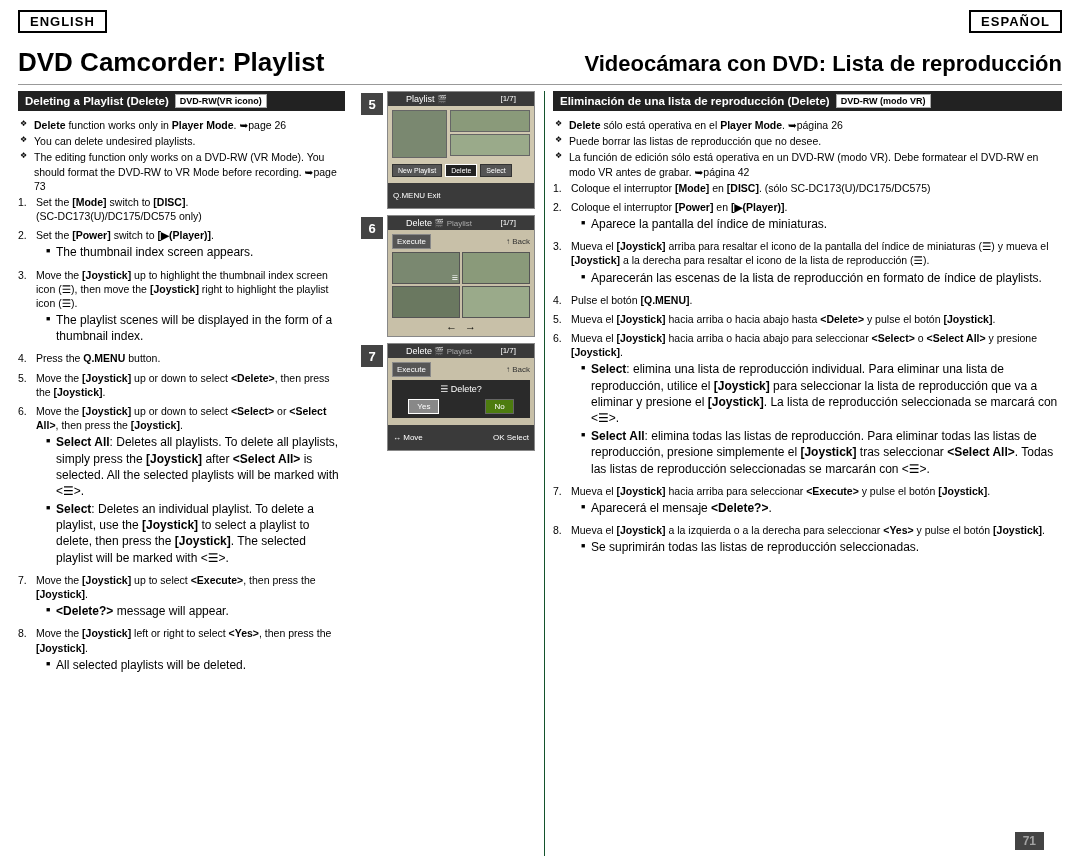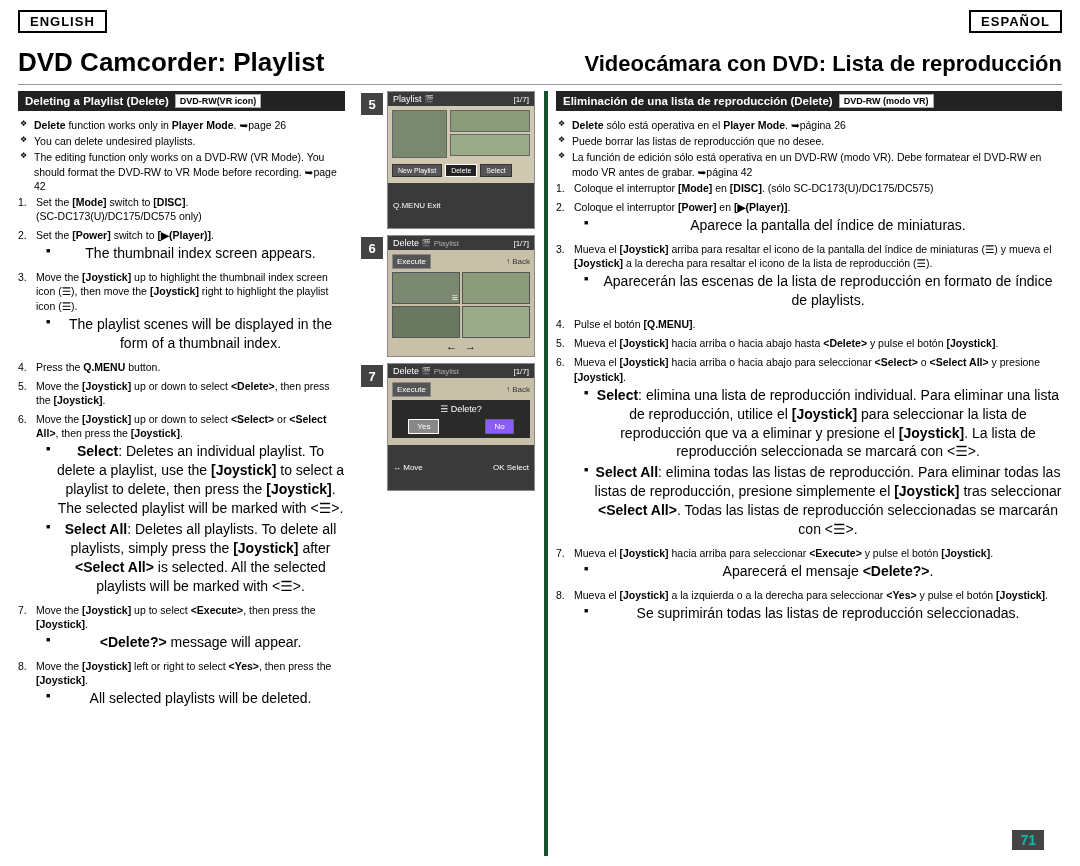--- a/index.html
+++ b/index.html
@@ -128,23 +128,22 @@
     .sub-bullets {
       list-style: none;
       padding-left: 10px;
       margin-top: 2px;
     }
 
     .sub-bullets li {
       position: relative;
       padding-left: 10px;
       margin-bottom: 2px;
-      font-size: 14px;
+      font-size: 12px;
       line-height: 1.35;
-      text-align: center;
     }
 
     .sub-bullets li::before {
       content: "■";
       position: absolute;
       left: 0;
       font-size: 7px;
       top: 2px;
     }
 
@@ -187,31 +186,31 @@
       width: 148px;
       flex-shrink: 0;
       position: relative;
       overflow: hidden;
     }
 
     .screen-header {
       background: #3a3a3a;
       color: #fff;
       font-size: 9px;
-      padding: 2px 5px;
+      padding: 2px 18px;
       display: flex;
       justify-content: space-between;
-      align-items: flex-end;
+      align-items: flex-start;
     }
 
     .screen-footer {
       background: #3a3a3a;
       color: #fff;
       font-size: 8px;
-      padding: 18px 5px;
+      padding: 8px 5px;
       display: flex;
       justify-content: space-between;
     }
 
     .screen-body {
       padding: 4px;
     }
 
     .thumb {
       height: 28px;
@@ -245,23 +244,23 @@
       background: #222;
       border: 1px solid #fff;
     }
 
     
     .page-num-badge {
       position: absolute;
       bottom: 6px;
       right: 18px;
       background: #444;
-      color: #14b8a6;
-      font-weight: bold;
-      font-size: 14px;
+      color: #a3a3a3;
+      font-weight: bold;
+      font-size: 12px;
       padding: 2px 8px;
     }
 
     .screen-panel-delete {
       background: #c8c0a8;
     }
 
     
     .middle-row {
       display: flex;
@@ -269,21 +268,21 @@
     }
 
     .main-left {
       width: 335px;
       padding-right: 8px;
     }
 
     .main-right {
       flex: 1;
       padding-left: 8px;
-      border-left: 4px solid #14532d;
+      border-left: 1px solid #14532d;
     }
   </style>
 </head>
 <body>
 
 <div class="page">
 
   <div class="header-row">
     <div style="display:flex; align-items:flex-end; gap:0;">
       <div class="lang-badge">ENGLISH</div>
@@ -298,27 +297,27 @@
     <div class="title-es">Videocámara con DVD: Lista de reproducción</div>
   </div>
 
   <hr style="border:none;border-top:1px solid #999;margin-bottom:6px;">
 
   <div class="middle-row">
 
     <div class="main-left">
       <div class="section-heading">
         <span>Deleting a Playlist (Delete)</span>
-        <span class="dvd-badge">DVD-RW(VR icon)</span>
+        <span class="dvd-badge">DVD-RW(VR icono)</span>
       </div>
 
       <ul class="bullet-list">
         <li><b>Delete</b> function works only in <b>Player Mode</b>. ➥page 26</li>
         <li>You can delete undesired playlists.</li>
-        <li>The editing function only works on a DVD-RW (VR Mode). You should format the DVD-RW to VR Mode before recording. ➥page 42</li>
+        <li>The editing function only works on a DVD-RW (VR Mode). You should format the DVD-RW to VR Mode before recording. ➥page 73</li>
       </ul>
 
       <ol class="steps">
         <li>
           <span class="step-num">1.</span>
           <span class="step-content">Set the <b>[Mode]</b> switch to <b>[DISC]</b>.<br>(SC-DC173(U)/DC175/DC575 only)</span>
         </li>
         <li>
           <span class="step-num">2.</span>
           <span class="step-content">Set the <b>[Power]</b> switch to <b>[▶(Player)]</b>.
@@ -340,22 +339,22 @@
           <span class="step-content">Press the <b>Q.MENU</b> button.</span>
         </li>
         <li>
           <span class="step-num">5.</span>
           <span class="step-content">Move the <b>[Joystick]</b> up or down to select <b>&lt;Delete&gt;</b>, then press the <b>[Joystick]</b>.</span>
         </li>
         <li>
           <span class="step-num">6.</span>
           <span class="step-content">Move the <b>[Joystick]</b> up or down to select <b>&lt;Select&gt;</b> or <b>&lt;Select All&gt;</b>, then press the <b>[Joystick]</b>.
             <ul class="sub-bullets">
+              <li><b>Select All</b>: Deletes all playlists. To delete all playlists, simply press the <b>[Joystick]</b> after <b>&lt;Select All&gt;</b> is selected. All the selected playlists will be marked with &lt;☰&gt;.</li>
               <li><b>Select</b>: Deletes an individual playlist. To delete a playlist, use the <b>[Joystick]</b> to select a playlist to delete, then press the <b>[Joystick]</b>. The selected playlist will be marked with &lt;☰&gt;.</li>
-              <li><b>Select All</b>: Deletes all playlists. To delete all playlists, simply press the <b>[Joystick]</b> after <b>&lt;Select All&gt;</b> is selected. All the selected playlists will be marked with &lt;☰&gt;.</li>
             </ul>
           </span>
         </li>
         <li>
           <span class="step-num">7.</span>
           <span class="step-content">Move the <b>[Joystick]</b> up to select <b>&lt;Execute&gt;</b>, then press the <b>[Joystick]</b>.
             <ul class="sub-bullets">
                 <li><b>&lt;Delete?&gt;</b> message will appear.</li>
               </ul>
           </span>
@@ -437,21 +436,21 @@
           </div>
           <div class="screen-body">
             <div style="display:flex; gap:3px; margin-bottom:3px; align-items:center;">
               <div style="background:#555;color:#fff;font-size:8px;padding:2px 4px;border:1px solid #888;">Execute</div>
               <div style="flex:1;text-align:right;font-size:8px;color:#333;">↑ Back</div>
             </div>
             <div style="background:#2a2a2a;color:#fff;text-align:center;padding:4px;margin-bottom:3px;">
               <div style="font-size:9px;margin-bottom:5px;">☰ Delete?</div>
               <div style="display:flex;gap:6px;justify-content:center;">
                 <div style="background:#888;color:#fff;font-size:8px;padding:2px 8px;border:1px solid #ffffff;">Yes</div>
-                <div style="background:#8b5cf6;color:#fff;font-size:8px;padding:2px 8px;border:1px solid #666;margin-left:40px;">No</div>
+                <div style="background:#4d7c0f;color:#fff;font-size:8px;padding:2px 8px;border:1px solid #666;margin-left:40px;">No</div>
               </div>
             </div>
           </div>
           <div class="screen-footer">
             <span>↔ Move</span>
             <span>OK Select</span>
           </div>
         </div>
       </div>
 

